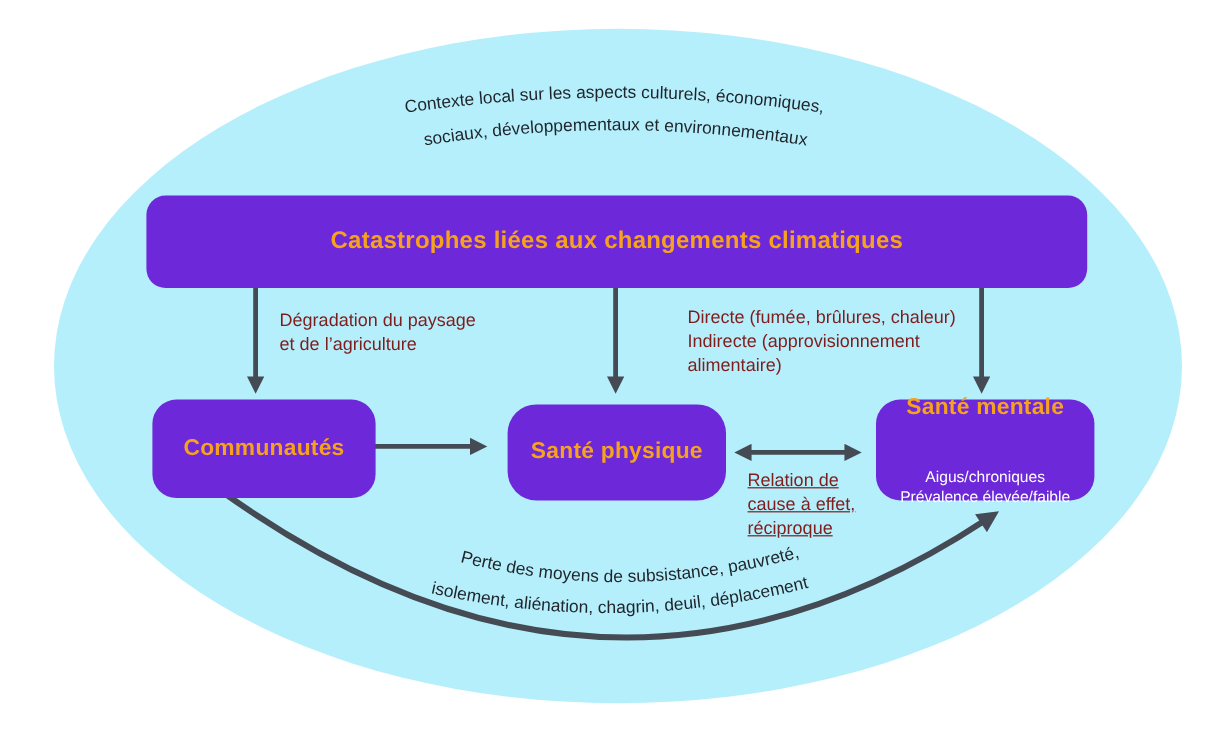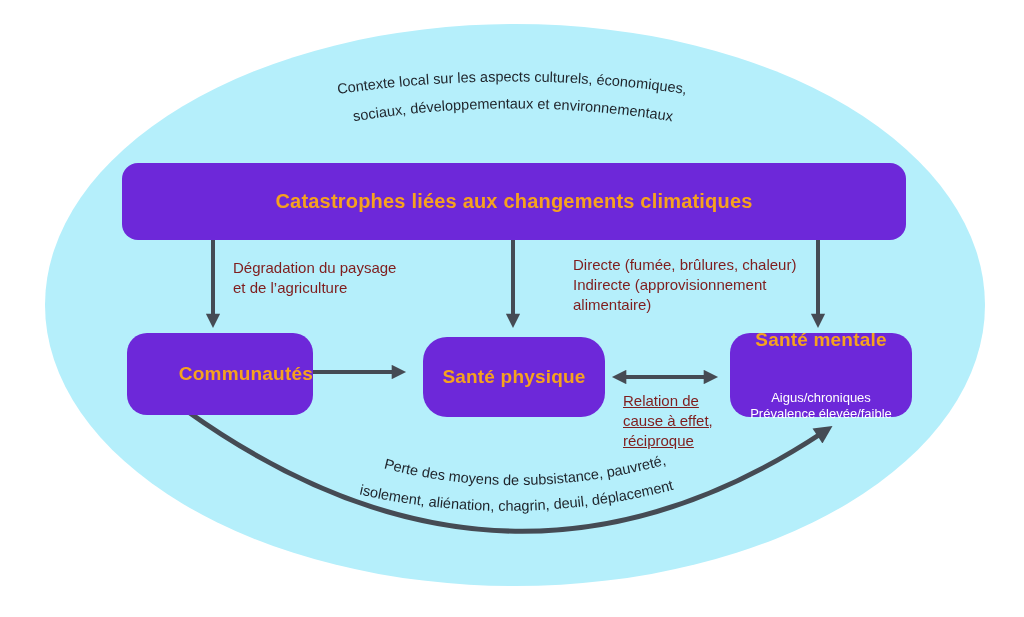--- a/index.html
+++ b/index.html
@@ -7,21 +7,21 @@
   .canvas { position:relative; width:1024px; height:617px; background:#ffffff; overflow:hidden; }
   .ellipse { position:absolute; left:45px; top:24px; width:940px; height:562px;
              background:#b5effb; border-radius:50%; }
   .overlay { position:absolute; left:0; top:0; width:1024px; height:617px; }
   .node { position:absolute; background:#6d28d9; display:flex; flex-direction:column;
           align-items:center; justify-content:center; text-align:center; }
   .node-title { color:#f6a21e; font-weight:bold; letter-spacing:.2px; }
   .node-sub { color:#ffffff; font-size:13px; line-height:1.22; white-space:pre-line; margin-top:3px; }
   #node-catastrophes { left:122px; top:163px; width:784px; height:77px; border-radius:16px; }
   #node-catastrophes .node-title { font-size:20px; }
-  #node-communautes { left:127px; top:333px; width:186px; height:82px; border-radius:20px;align-items:flex-end; }
+  #node-communautes { left:127px; top:333px; width:186px; height:82px; border-radius:20px; }
   #node-communautes .node-title { font-size:19px; }
   #node-sante-physique { left:423px; top:337px; width:182px; height:80px; border-radius:24px; }
   #node-sante-physique .node-title { font-size:19px; }
   #node-sante-mentale { left:730px; top:333px; width:182px; height:84px; border-radius:20px;gap:36px; }
   #node-sante-mentale .node-title { font-size:19px; }
   .elabel { position:absolute; color:#7f1d1d; font-size:15px; line-height:1.32;
             white-space:pre-line; }
   #label-to-communautes { left:233px; top:258px; }
   #label-to-physique   { left:533px; top:255px;margin-left:40px; }
   #label-to-mentale    { left:838px; top:258px; }

